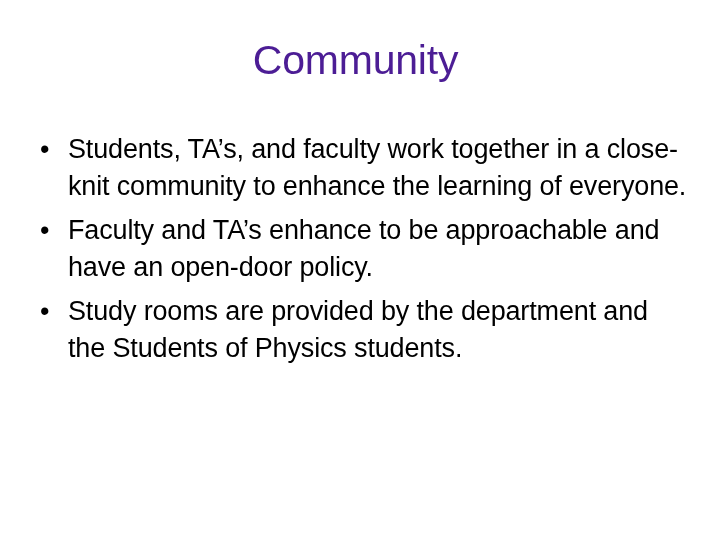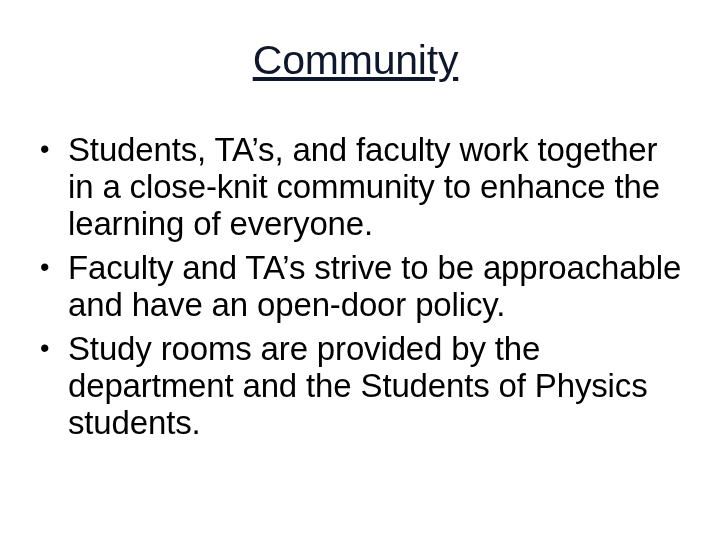--- a/index.html
+++ b/index.html
@@ -26,23 +26,22 @@
     position: absolute;
     left: 0;
     top: 36px;
     width: 711px;
     text-align: center;
     font-family: "Liberation Sans", sans-serif;
     font-size: 41px;
     font-weight: 400;
     line-height: 48px;
     letter-spacing: -0.2px;
-    color: #0f172a;
+    color: #4c1d95;
     white-space: nowrap;
-    text-decoration: underline;
   }
 
   .body-block {
     position: absolute;
     left: 33px;
     top: 131px;
     width: 655px;
   }
 
   .bullet-item {
@@ -63,21 +62,21 @@
     line-height: 37px;
     color: #000000;
     text-align: left;
     padding-left: 7px;
     box-sizing: border-box;
   }
 
   .bullet-text {
     flex: 1 1 auto;
     font-family: "Liberation Sans", sans-serif;
-    font-size: 33px;
+    font-size: 27px;
     font-weight: 400;
     line-height: 37px;
     color: #000000;
     letter-spacing: -0.15px;
     text-align: left;
     word-spacing: 0px;
   }
 </style>
 </head>
 <body>
@@ -88,21 +87,21 @@
 
   <div class="body-block">
 
     <div class="bullet-item">
       <span class="bullet-marker">•</span>
       <span class="bullet-text">Students, TA’s, and faculty work together in a close-knit community to enhance the learning of everyone.</span>
     </div>
 
     <div class="bullet-item">
       <span class="bullet-marker">•</span>
-      <span class="bullet-text">Faculty and TA’s strive to be approachable and have an open-door policy.</span>
+      <span class="bullet-text">Faculty and TA’s enhance to be approachable and have an open-door policy.</span>
     </div>
 
     <div class="bullet-item">
       <span class="bullet-marker">•</span>
       <span class="bullet-text">Study rooms are provided by the department and the Students of Physics students.</span>
     </div>
 
   </div>
 
 </div>

